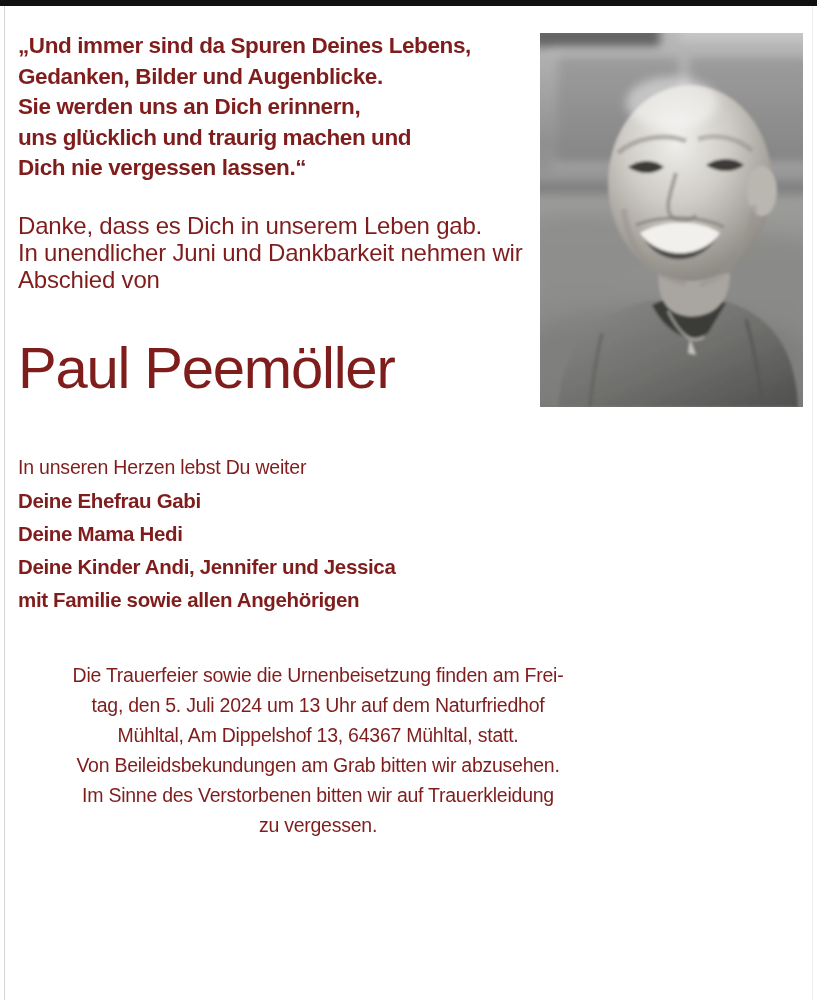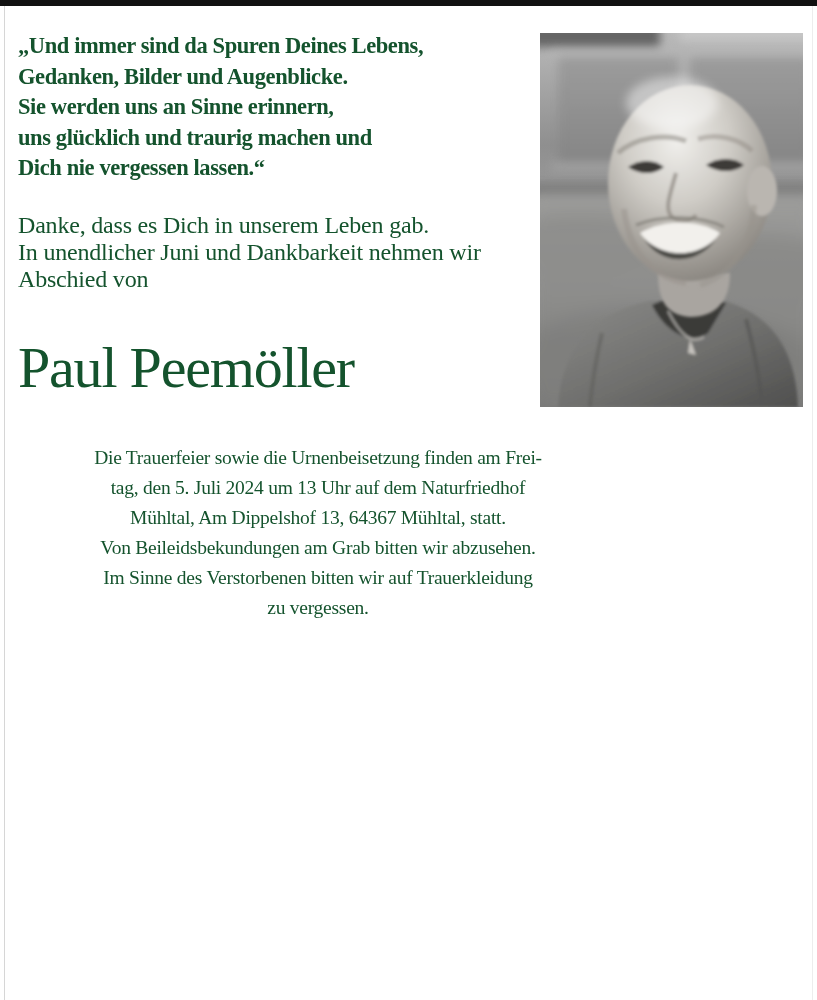--- a/index.html
+++ b/index.html
@@ -6,22 +6,22 @@
     margin: 0;
     padding: 0;
     background: #ffffff;
   }
   .page {
     position: relative;
     width: 817px;
     height: 1000px;
     background: #ffffff;
     overflow: hidden;
-    font-family: Liberation Serif, serif;
-    color: #14532d;
+    font-family: Liberation Sans, sans-serif;
+    color: #7f1d1d;
     box-sizing: border-box;
   }
   .top-rule {
     position: absolute;
     top: 0;
     left: 0;
     width: 817px;
     height: 6px;
     background: #111111;
   }
@@ -230,34 +230,41 @@
         <ellipse cx="132" cy="70" rx="46" ry="26" fill="#ffffff" opacity="0.45" filter="url(#soft)"></ellipse>
       </g>
     </svg>
   </div>
 
   <div class="content">
 
     <div class="quote">
       <div class="line">„Und immer sind da Spuren Deines Lebens,</div>
       <div class="line">Gedanken, Bilder und Augenblicke.</div>
-      <div class="line">Sie werden uns an Sinne erinnern,</div>
+      <div class="line">Sie werden uns an Dich erinnern,</div>
       <div class="line">uns glücklich und traurig machen und</div>
       <div class="line">Dich nie vergessen lassen.“</div>
     </div>
 
     <div class="intro">
       <div class="line">Danke, dass es Dich in unserem Leben gab.</div>
       <div class="line">In unendlicher Juni und Dankbarkeit nehmen wir</div>
       <div class="line">Abschied von</div>
     </div>
 
     <div class="name">Paul Peemöller</div>
 
 
+    <div class="survivors">
+      <div class="lead">In unseren Herzen lebst Du weiter</div>
+      <div class="strong">Deine Ehefrau Gabi</div>
+      <div class="strong">Deine Mama Hedi</div>
+      <div class="strong">Deine Kinder Andi, Jennifer und Jessica</div>
+      <div class="strong">mit Familie sowie allen Angehörigen</div>
+    </div>
 
     <div class="service">
       <div class="line">Die Trauerfeier sowie die Urnenbeisetzung finden am Frei-</div>
       <div class="line">tag, den 5. Juli 2024 um 13 Uhr auf dem Naturfriedhof</div>
       <div class="line">Mühltal, Am Dippelshof 13, 64367 Mühltal, statt.</div>
       <div class="line">Von Beileidsbekundungen am Grab bitten wir abzusehen.</div>
       <div class="line">Im Sinne des Verstorbenen bitten wir auf Trauerkleidung</div>
       <div class="line">zu vergessen.</div>
     </div>
 

